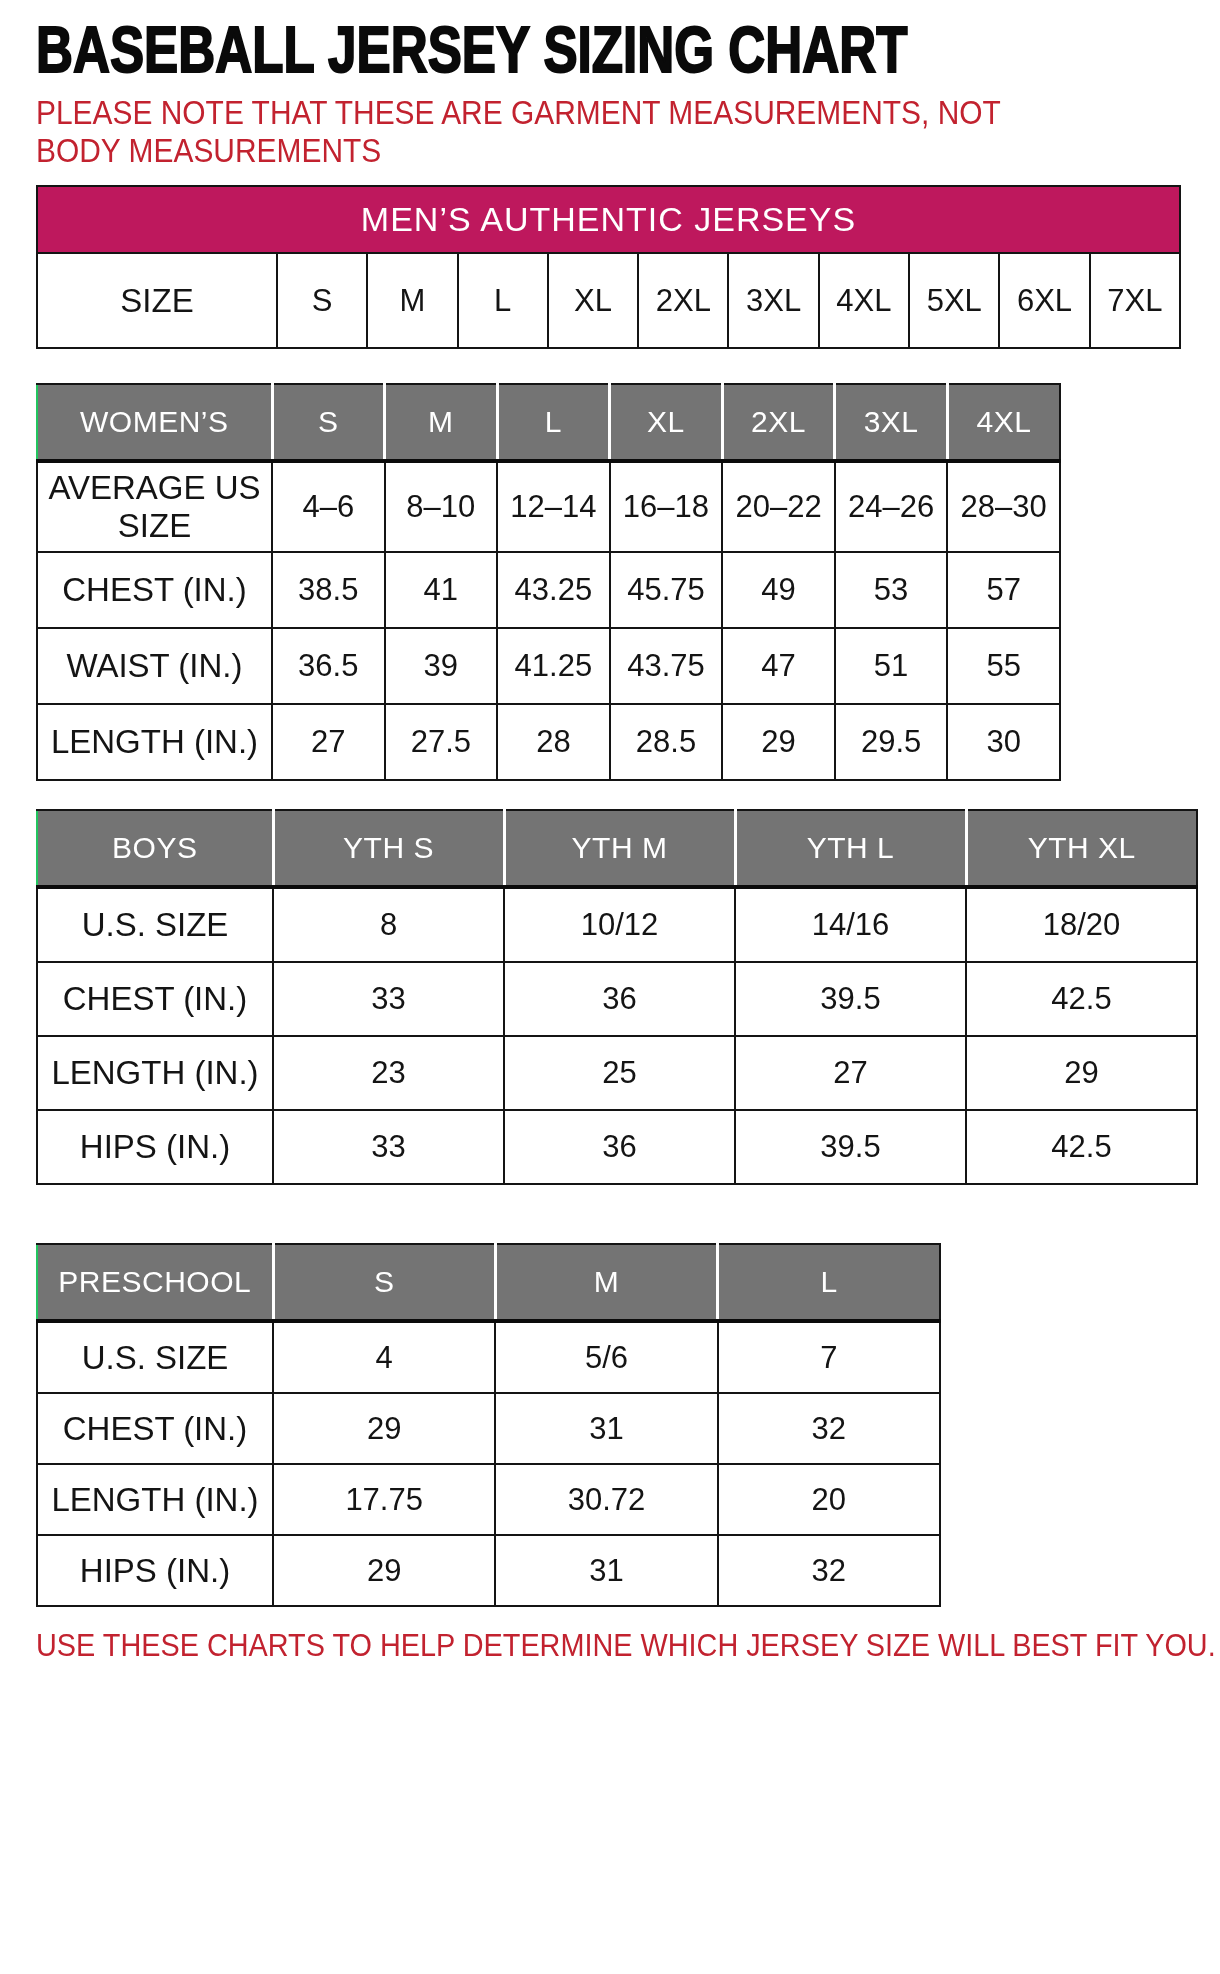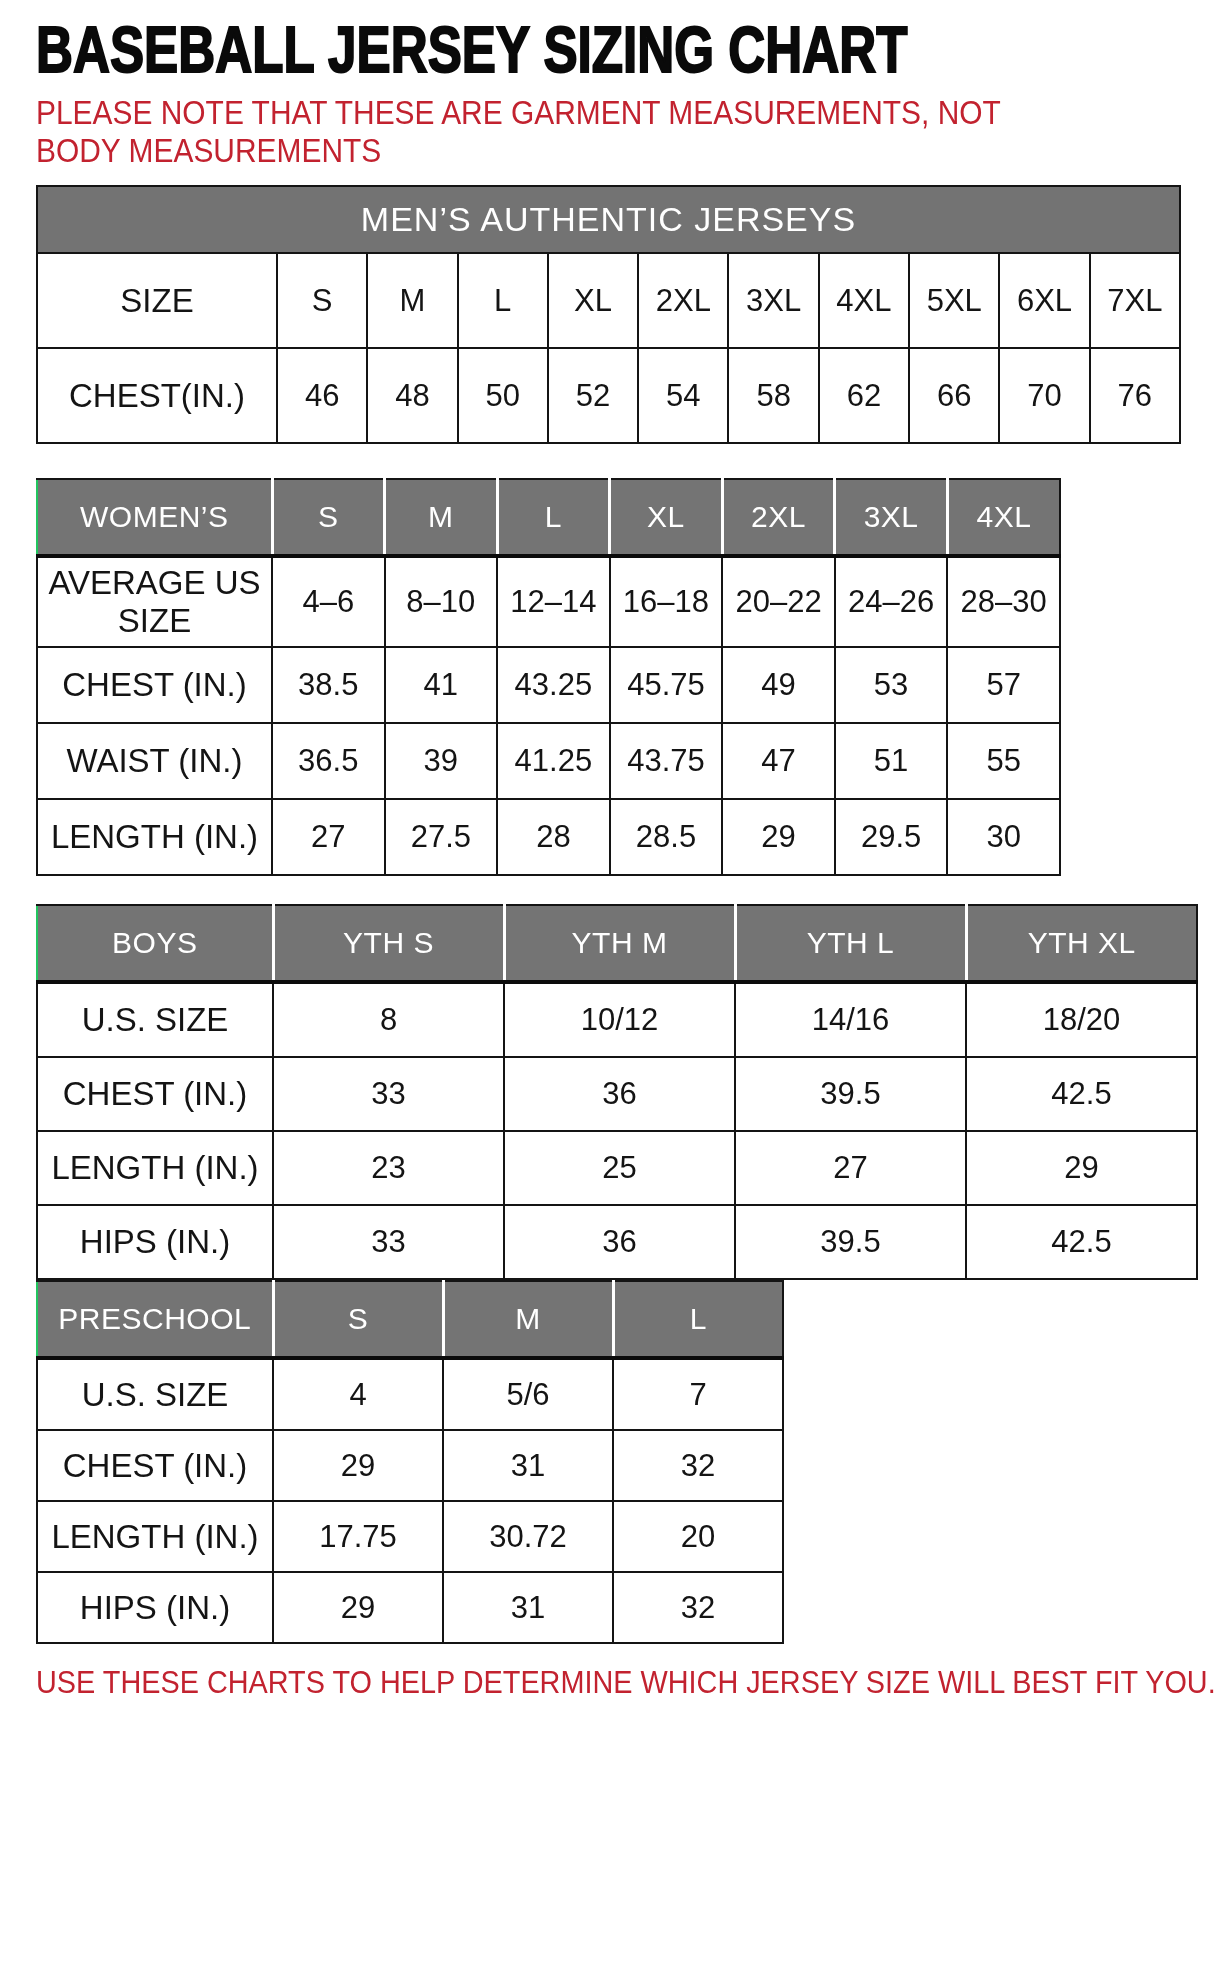--- a/index.html
+++ b/index.html
@@ -67,21 +67,21 @@
     padding: 0 4px;
     overflow: hidden;
   }
   .tbl th.hdr:first-child { border-left: 2px solid #22c55e; }
   .tbl th.hdr:last-child  { border-right: 2px solid #141414; }
 
   
   table.mens { width: 1145px; margin-top: 16px; }
   .mens col.labelcol { width: 240px; }
   .mens th.banner {
-    background: #737373;
+    background: #be185d;
     color: #ffffff;
     font-weight: 400;
     font-size: 34px;
     letter-spacing: 1px;
     height: 63px;
     border: 2px solid #141414;
     text-align: center;
     vertical-align: middle;
   }
   .mens td { height: 93px; }
@@ -91,21 +91,21 @@
   .womens col.labelcol { width: 235px; }
   .womens td { height: 74px; }
   .womens tbody tr:first-child td { height: 88px; }
 
   
   table.boys { width: 1162px; margin-top: 28px; }
   .boys col.labelcol { width: 236px; }
   .boys td { height: 72px; }
 
   
-  table.preschool { width: 748px; }
+  table.preschool { width: 905px; margin-top: 58px; }
   .preschool col.labelcol { width: 236px; }
   .preschool td { height: 69px; }
 
   
   .footer {
     margin: 20px 0 0 0;
     font-size: 31px;
     line-height: 1.2;
     color: #c2222f;
     white-space: nowrap;
@@ -148,33 +148,20 @@
           <td class="val">M</td>
           <td class="val">L</td>
           <td class="val">XL</td>
           <td class="val">2XL</td>
           <td class="val">3XL</td>
           <td class="val">4XL</td>
           <td class="val">5XL</td>
           <td class="val">6XL</td>
           <td class="val">7XL</td>
         </tr>
-        <tr>
-          <td class="rowlabel">CHEST(IN.)</td>
-          <td class="val">46</td>
-          <td class="val">48</td>
-          <td class="val">50</td>
-          <td class="val">52</td>
-          <td class="val">54</td>
-          <td class="val">58</td>
-          <td class="val">62</td>
-          <td class="val">66</td>
-          <td class="val">70</td>
-          <td class="val">76</td>
-        </tr>
       </tbody>
   </table>
 
   <table class="tbl womens">
       <colgroup>
         <col class="labelcol">
         <col>
         <col>
         <col>
         <col>

